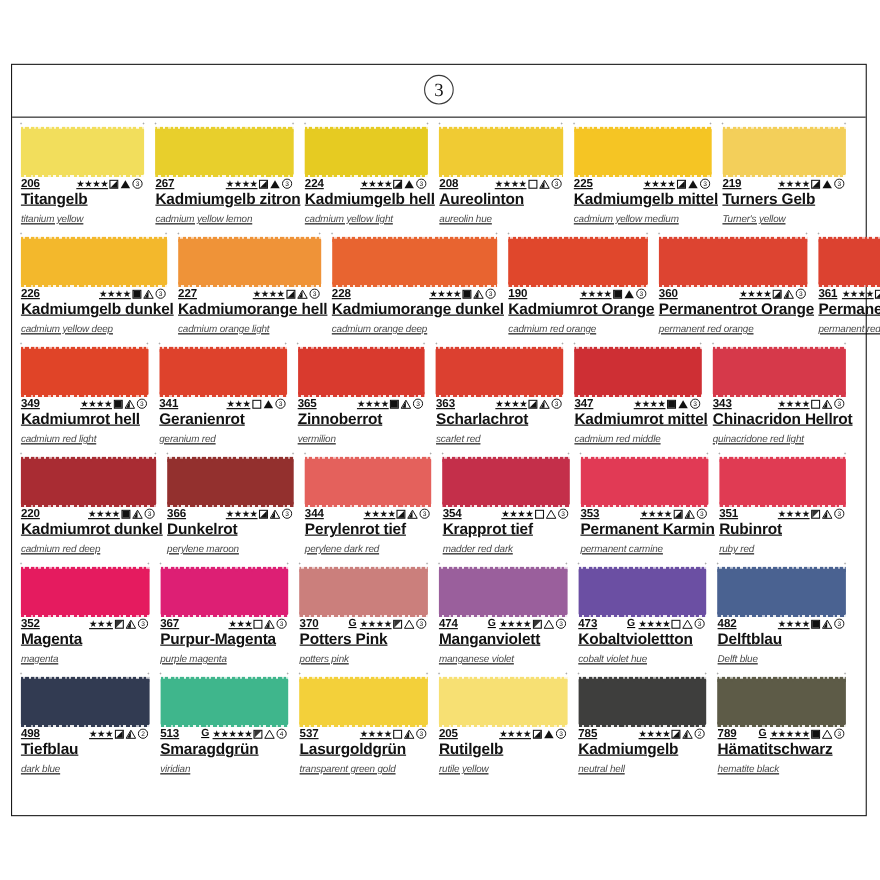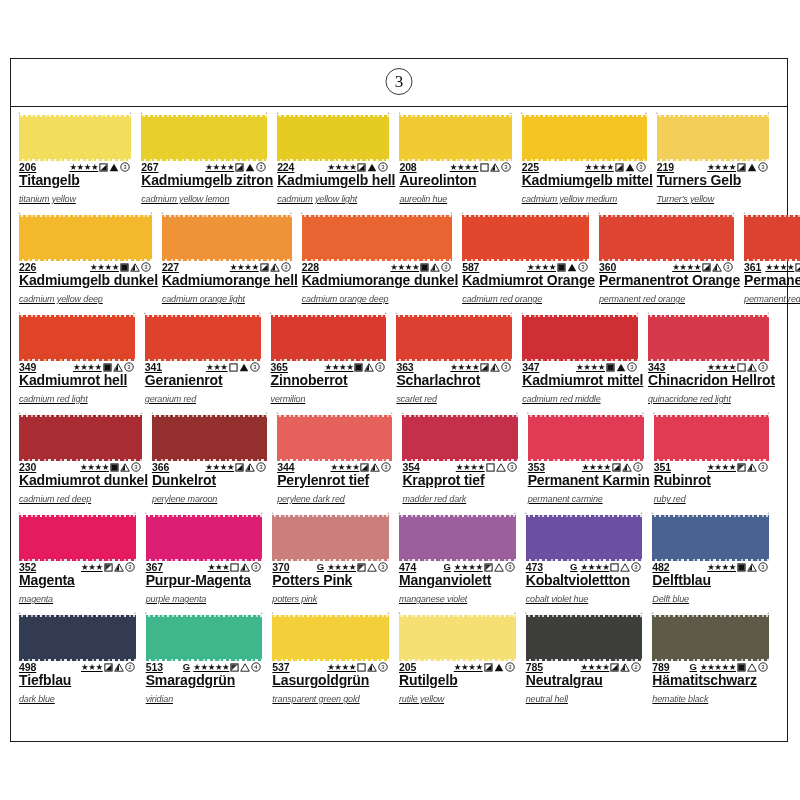--- a/index.html
+++ b/index.html
@@ -426,21 +426,21 @@
           </div>
         </div>
         <div class="cell">
           <div class="swatch-wrap">
             <span class="reg tl">+</span>
             <span class="reg tr">+</span>
             <div class="swatch" style="background:#e0472c"></div>
           </div>
           <div class="info">
             <div class="line1">
-              <span class="code">587</span>
+              <span class="code">190</span>
               <span class="marks">
                 <span class="stars">★★★★</span>
                 <svg class="mk" width="9" height="9" viewBox="0 0 9 9">
                   <rect x="0.9" y="0.9" width="7.2" height="7.2" fill="#fff" stroke="#111" stroke-width="1"></rect>
                   <rect x="1.4" y="1.4" width="6.2" height="6.2" fill="#111"></rect>
                 </svg>
                 <svg class="mk" width="10" height="9" viewBox="0 0 10 9">
                   <path d="M5 0.8 L9.3 8.2 L0.7 8.2 Z" fill="#111"></path>
                 </svg>
                 <svg class="mk" width="10" height="10" viewBox="0 0 10 10">
@@ -686,21 +686,21 @@
       </div>
       <div class="row">
         <div class="cell">
           <div class="swatch-wrap">
             <span class="reg tl">+</span>
             <span class="reg tr">+</span>
             <div class="swatch" style="background:#a92c33"></div>
           </div>
           <div class="info">
             <div class="line1">
-              <span class="code">230</span>
+              <span class="code">220</span>
               <span class="marks">
                 <span class="stars">★★★★</span>
                 <svg class="mk" width="9" height="9" viewBox="0 0 9 9">
                   <rect x="0.9" y="0.9" width="7.2" height="7.2" fill="#fff" stroke="#111" stroke-width="1"></rect>
                   <rect x="1.4" y="1.4" width="6.2" height="6.2" fill="#111"></rect>
                 </svg>
                 <svg class="mk" width="10" height="9" viewBox="0 0 10 9">
                   <path d="M5 0.8 L9.3 8.2 L0.7 8.2 Z" fill="none" stroke="#111" stroke-width="0.9"></path>
                   <path d="M5 1.6 L5 7.6 L1.8 7.6 Z" fill="#111"></path>
                 </svg>
@@ -1165,21 +1165,21 @@
                 <svg class="mk" width="10" height="9" viewBox="0 0 10 9">
                   <path d="M5 0.8 L9.3 8.2 L0.7 8.2 Z" fill="none" stroke="#111" stroke-width="0.9"></path>
                   <path d="M5 1.6 L5 7.6 L1.8 7.6 Z" fill="#111"></path>
                 </svg>
                 <svg class="mk" width="10" height="10" viewBox="0 0 10 10">
                   <circle cx="5" cy="5" r="4.2" fill="none" stroke="#111" stroke-width="0.9"></circle>
                   <text x="5" y="7.4" font-size="6" text-anchor="middle" fill="#111" font-family="Liberation Sans, sans-serif">2</text>
                 </svg>
               </span>
             </div>
-            <div class="name-de">Neutralgrau</div>
+            <div class="name-de">Kadmiumgelb</div>
             <div class="name-en">neutral hell</div>
           </div>
         </div>
         <div class="cell">
           <div class="swatch-wrap">
             <span class="reg tl">+</span>
             <span class="reg tr">+</span>
             <div class="swatch" style="background:#5d5b47"></div>
           </div>
           <div class="info">

